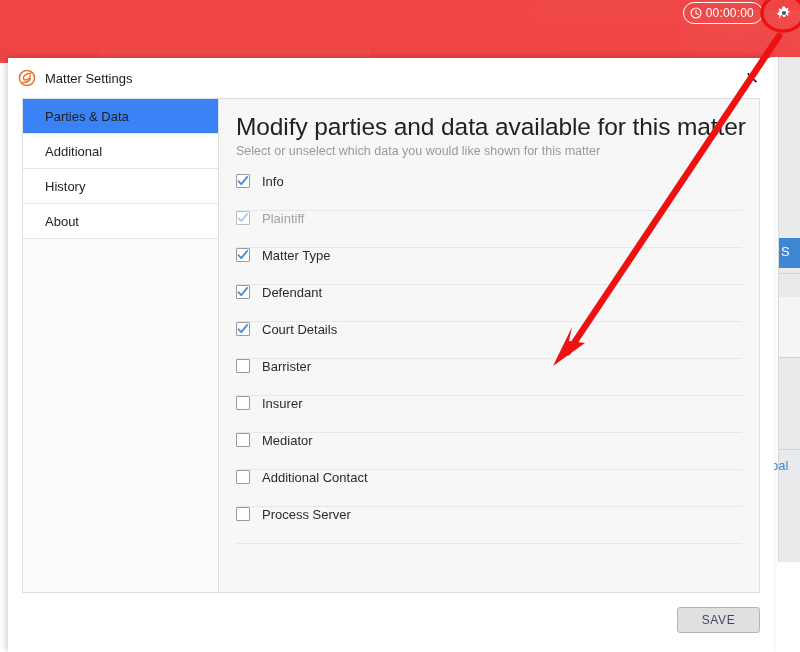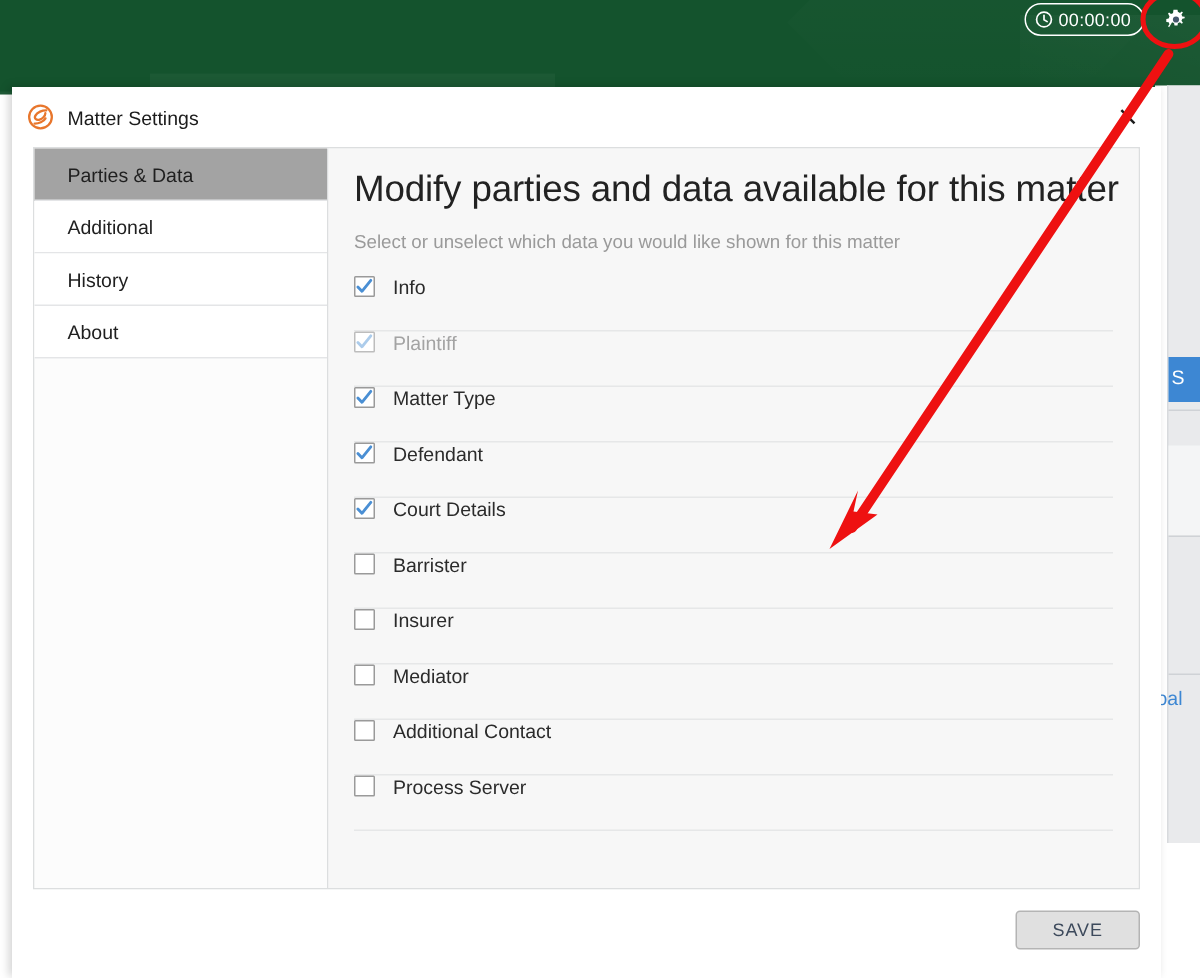--- a/index.html
+++ b/index.html
@@ -22,21 +22,21 @@
   #bg-app {
     position: absolute;
     inset: 0;
     background: #ffffff;
   }
 
   #bg-header {
     position: absolute;
     left: 0; top: 0;
     width: 800px; height: 63px;
-    background: #14532d;
+    background: #ef4444;
     overflow: hidden;
   }
   #bg-header .diag1 {
     position: absolute;
     right: 70px; top: -70px;
     width: 170px; height: 170px;
     background: linear-gradient(135deg, rgba(255,255,255,0.035) 0%, rgba(255,255,255,0.0) 70%);
     transform: rotate(45deg);
   }
   #bg-header .diag2 {
@@ -183,38 +183,38 @@
   .side-item {
     height: 35px;
     display: flex;
     align-items: center;
     padding-left: 22px;
     font-size: 13px;
     color: #1f1f1f;
     border-bottom: 1px solid #e4e5e7;
     background: #ffffff;
   }
-  .side-item.active { background: #a3a3a3; }
+  .side-item.active { background: #3b82f6; }
 
   
   #content {
     flex: 1 1 auto;
     background: #f7f7f7;
     padding: 14px 17px 0 17px;
     overflow: hidden;
   }
   #content-heading {
     font-size: 24.5px;
     font-weight: normal;
     color: #222222;
     letter-spacing: -0.1px;
     white-space: nowrap;
   }
   #content-sub {
-    margin-top: 13px;
+    margin-top: 3px;
     font-size: 12.5px;
     color: #9a9a9a;
   }
 
   #option-list { margin-top: 16px; }
   .option-row {
     position: relative;
     height: 37px;
     display: flex;
     border-bottom: 1px solid #e6e7e8;

